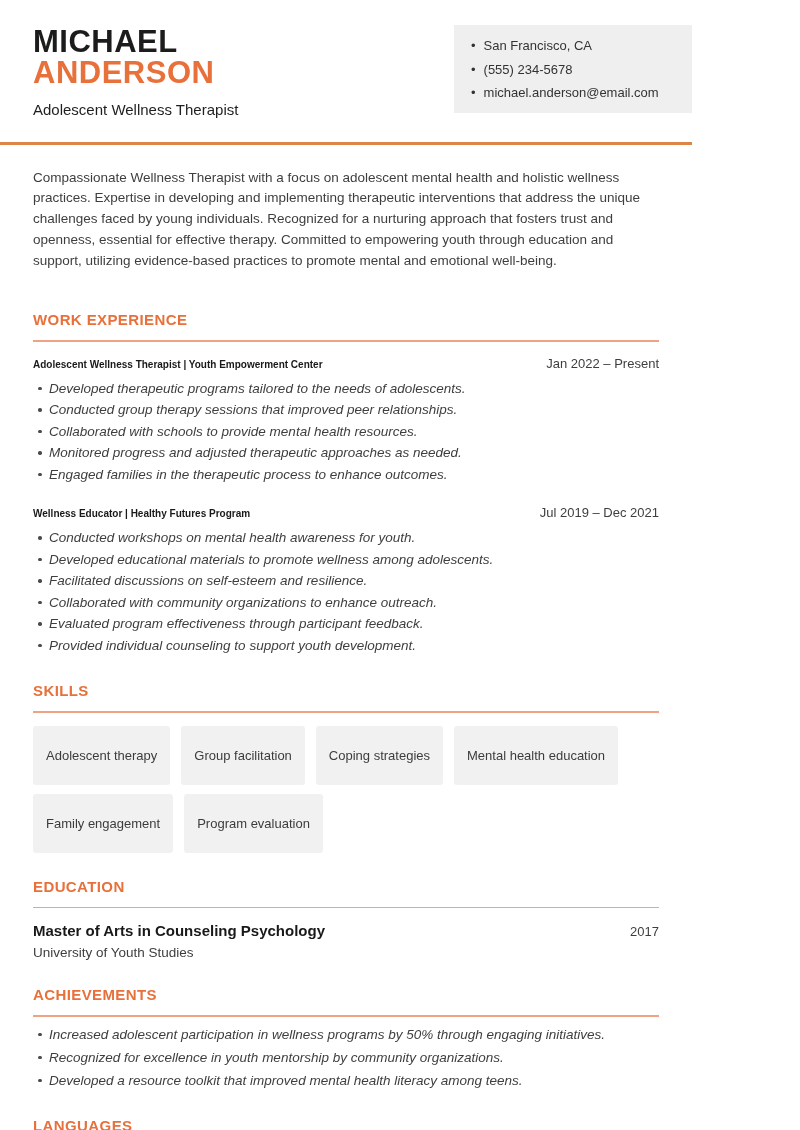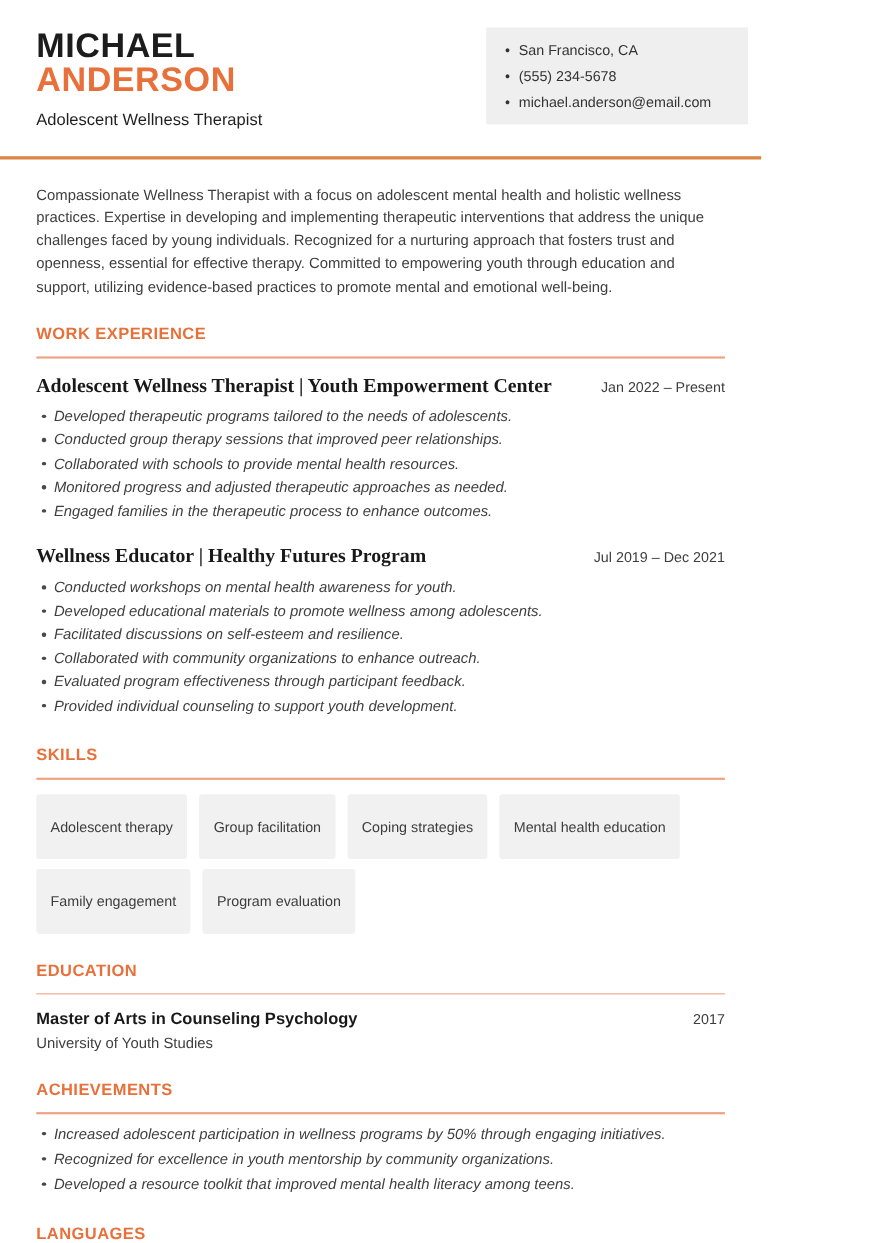--- a/index.html
+++ b/index.html
@@ -26,21 +26,21 @@
     color: #1c1c1c;
   }
   .last-name { color: var(--accent, #e8703a); }
   .job-title {
     margin-top: 13px;
     font-size: 15px;
     color: #1f1f1f;
   }
   .contact-box {
     position: absolute;
-    top: 25px; right: 12px;
+    top: 25px; right: 0;
     width: 238px;
     min-height: 88px;
     background: var(--contact-bg, #efefef);
     padding: 14px 10px 13px 17px;
   }
   .contact-box ul { list-style: none; }
   .contact-box li {
     font-size: 13px;
     color: #333333;
     line-height: 14px;
@@ -74,38 +74,37 @@
   }
 
   
   .section-heading {
     margin-top: 25px;
     font-size: 15px;
     font-weight: 700;
     letter-spacing: 0.4px;
     color: var(--accent, #e8703a);
   }
-  .section-heading.work { margin-top: 24px; }
+  .section-heading.work { margin-top: 40px; }
   .section-heading.skills { margin-top: 28px; }
   .section-heading.achievements { margin-top: 26px; }
   .section-heading.languages { margin-top: 28px; }
 
   
   .job { margin-top: 14px; }
   .job + .job { margin-top: 22px; }
   .entry-head {
     display: flex;
     justify-content: space-between;
     align-items: baseline;
   }
   .entry-title {
-    font-size: 18px;
+    font-size: 10px;
     font-weight: 700;
     color: #191919;
-    font-family: Liberation Serif, serif;
   }
   .entry-date {
     font-size: 13px;
     color: #3e3e3e;
     white-space: nowrap;
   }
   ul.bullets {
     list-style: none;
     margin-top: 10px;
   }

